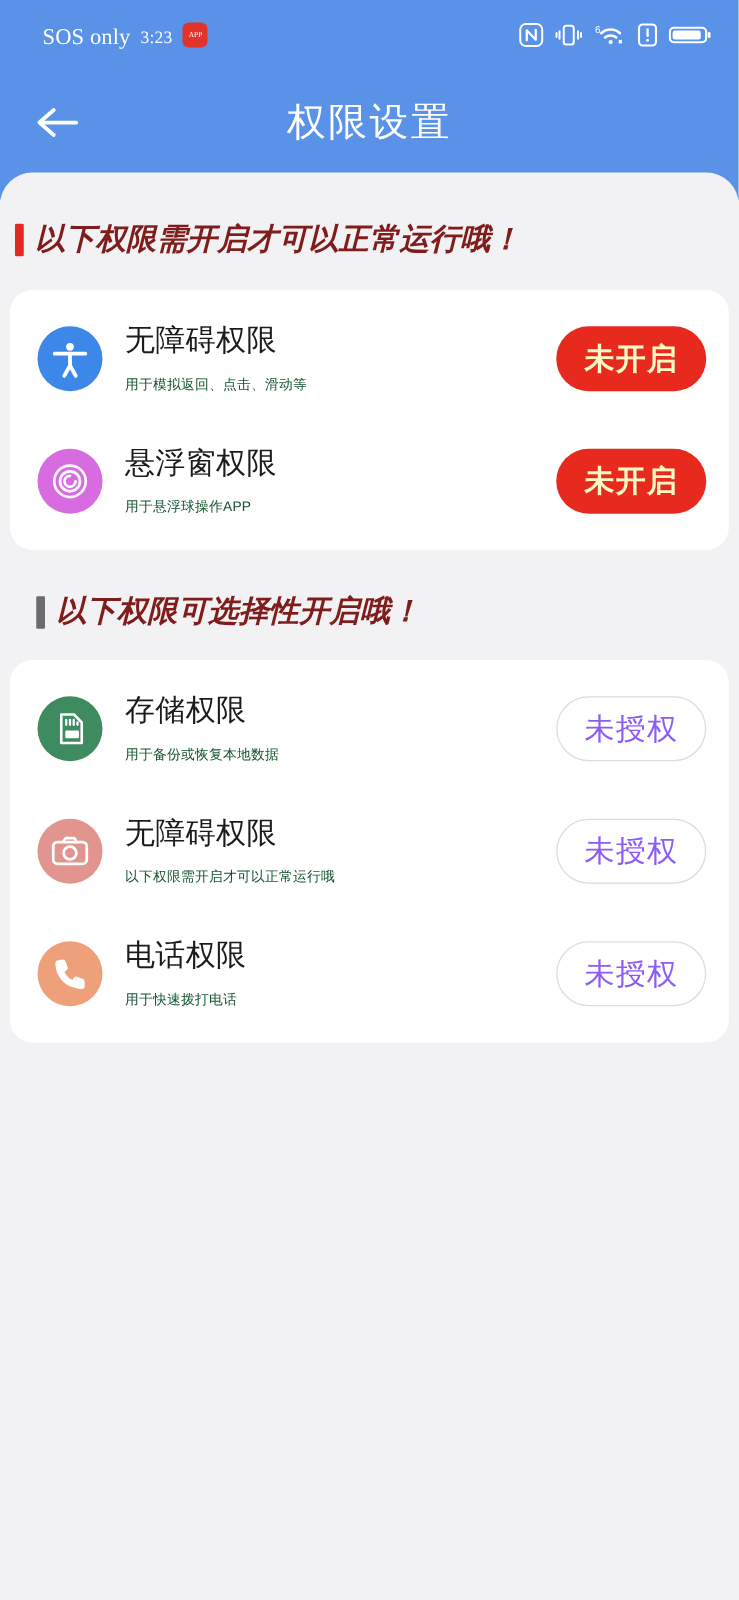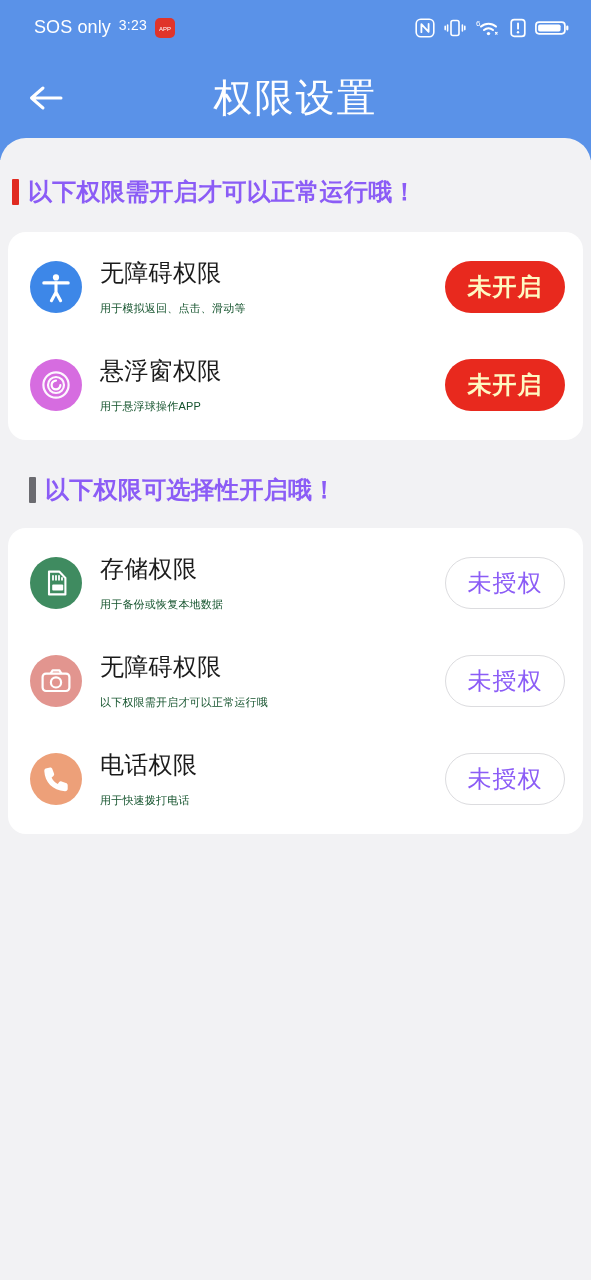--- a/index.html
+++ b/index.html
@@ -32,22 +32,23 @@
     width: 591px;
     height: 56px;
     display: flex;
     align-items: center;
     justify-content: space-between;
     padding: 0 22px 0 34px;
     color: #ffffff;
   }
   .sb-left {
     display: flex;
-    align-items: flex-start;
+    align-items: flex-end;
     gap: 8px;
+    font-family: Liberation Serif, serif;
   }
   .sb-carrier {
     font-size: 18px;
     letter-spacing: 0.1px;
     line-height: 1;
   }
   .sb-time {
     font-size: 14px;
     font-weight: 500;
     line-height: 1;
@@ -92,21 +93,21 @@
     align-items: center;
     justify-content: center;
     margin-left: 10px;
     cursor: pointer;
   }
   .appbar-title {
     position: absolute;
     left: 0; right: 0;
     text-align: center;
     color: #ffffff;
-    font-size: 39px;
+    font-size: 31px;
     font-weight: 500;
     letter-spacing: 2px;
     pointer-events: none;
   }
 
   
   .sheet {
     position: absolute;
     top: 138px; left: 0;
     width: 591px;
@@ -126,23 +127,24 @@
   .section-bar {
     width: 7px;
     height: 26px;
     border-radius: 1px;
     margin-right: 9px;
     flex: none;
   }
   .section-text {
     font-size: 24px;
     font-weight: bold;
-    color: #8b5cf6;
+    color: #7f1d1d;
     letter-spacing: 0.3px;
     line-height: 1;
+    font-style: italic;
   }
   .sec1 { margin-top: 32px; }
   .sec2 { margin-top: 28px; padding-left: 29px; }
 
   
   .card {
     background: #ffffff;
     border-radius: 18px;
     margin: 16px 8px 0 8px;
     padding: 6px 0;

